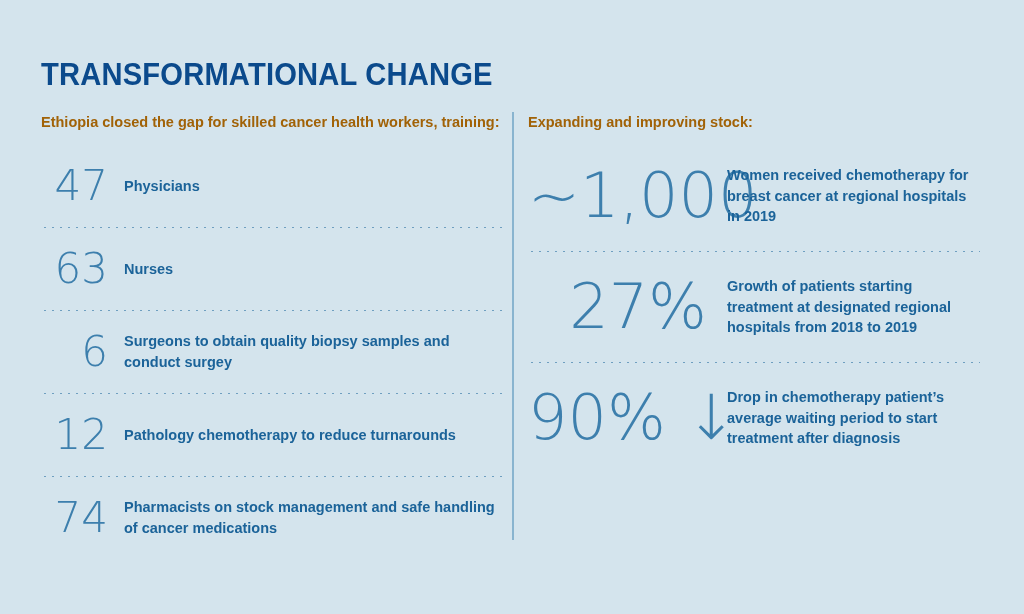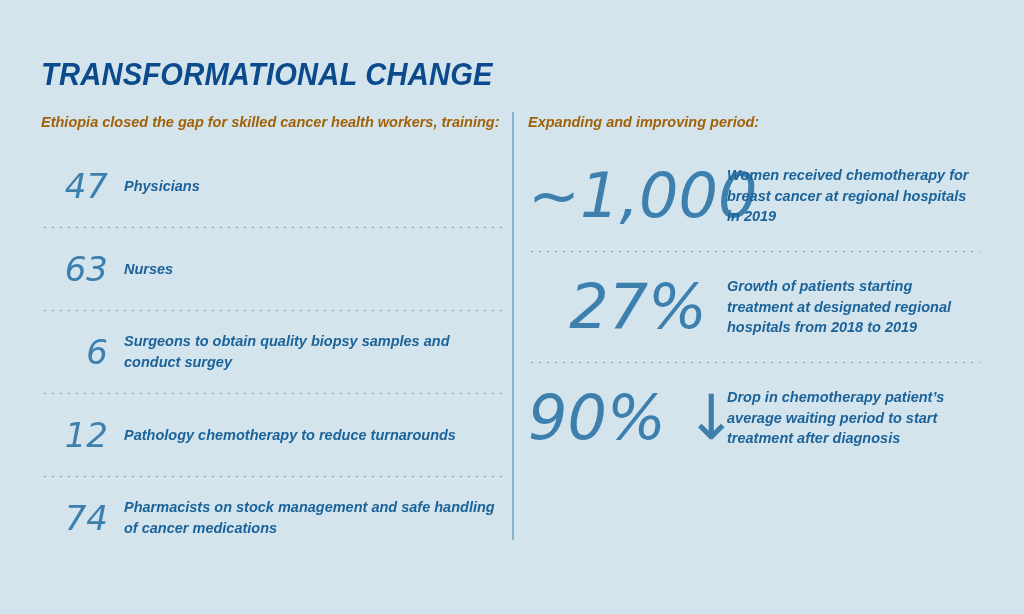--- a/index.html
+++ b/index.html
@@ -13,21 +13,20 @@
     background: #d4e4ed;
     font-family: "Liberation Sans", sans-serif;
     overflow: hidden;
   }
 
   .page {
     position: relative;
     width: 932px;
     height: 614px;
     box-sizing: border-box;
-    font-style: italic;
   }
 
   
   .title {
     position: absolute;
     left: 41px;
     top: 36px;
     font-size: 31px;
     font-weight: bold;
     letter-spacing: 0.2px;
@@ -90,21 +89,21 @@
     font-size: 14.5px;
     font-weight: bold;
     line-height: 1.42;
     color: #1b6399;
   }
 
   
   .col-left .stat { min-height: 62px; }
   .col-left .stat-num {
     width: 67px;
-    font-size: 34px;
+    font-size: 42px;
     margin-right: 16px;
   }
   .col-left .stat-label { width: 376px; }
 
   
   .col-right .stat { min-height: 82px; }
   .col-right .stat-num {
     width: 179px;
     font-size: 62px;
     margin-right: 20px;
@@ -167,21 +166,21 @@
 
       <div class="stat">
         <div class="stat-num">74</div>
         <div class="stat-label">Pharmacists on stock management and safe handling of cancer medications</div>
       </div>
 
     </div>
 
     <div class="col col-right">
 
-      <p class="col-header">Expanding and improving period:</p>
+      <p class="col-header">Expanding and improving stock:</p>
 
       <div class="stat">
         <div class="stat-num">~1,000</div>
         <div class="stat-label">Women received chemotherapy for breast cancer at regional hospitals in 2019</div>
       </div>
 
       <div class="dot-rule"></div>
 
       <div class="stat">
         <div class="stat-num">27%</div>

